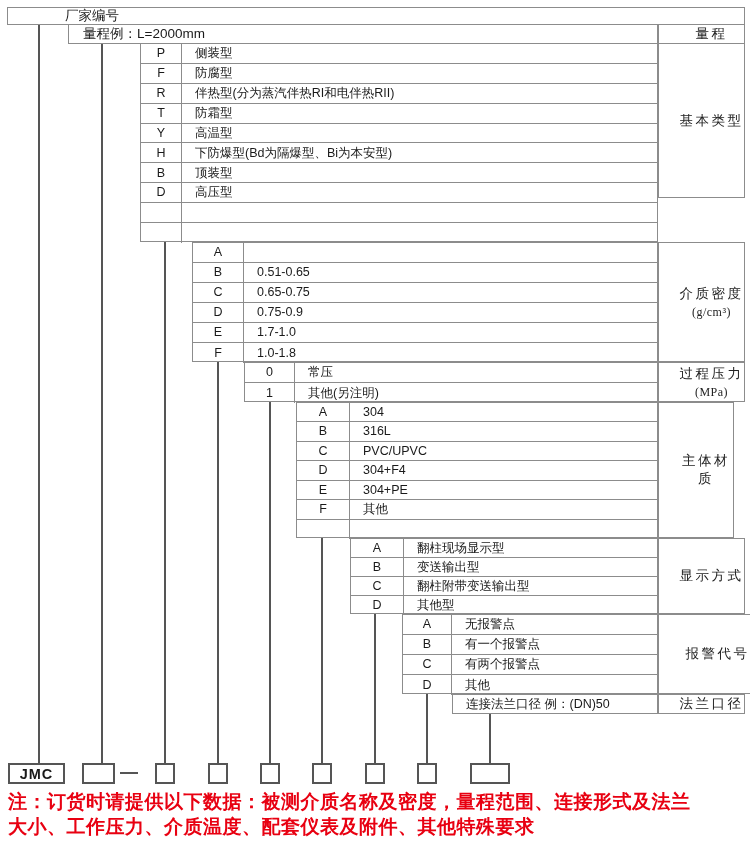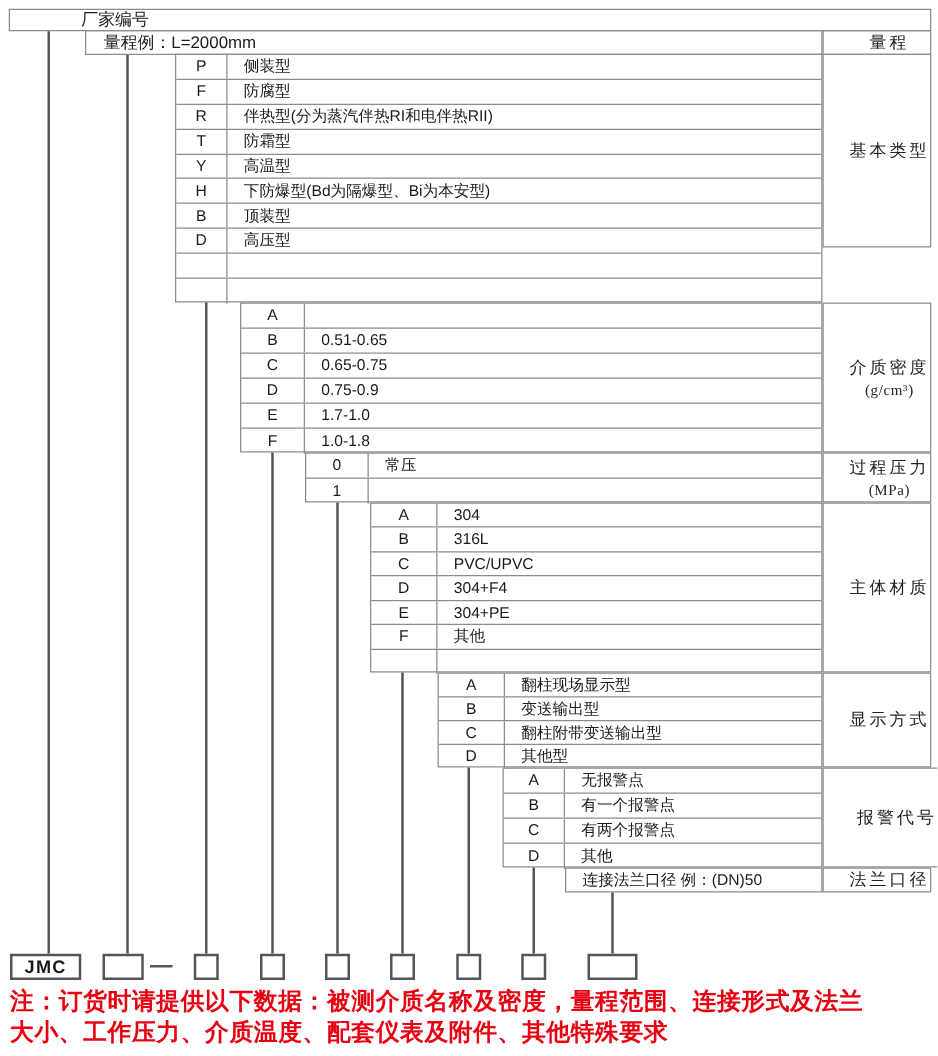--- a/index.html
+++ b/index.html
@@ -132,20 +132,21 @@
         <div>介质密度</div>
         <div class="unit">(g/cm³)</div>
       </div>
       <div class="abs cellbox" style="left: 244px; top: 362px; width: 414px; height: 40px;">
         <div class="rowline" style="display: flex; height: 20px; box-sizing: border-box;">
           <div class="codecol rowtext" style="width: 49px;">0</div>
           <div class="desccol rowtext" style="flex: 1 1 0%;">常压</div>
         </div>
         <div style="display: flex; height: 20px; box-sizing: border-box;">
           <div class="codecol rowtext" style="width: 49px;">1</div>
+          <div class="desccol rowtext" style="flex: 1 1 0%;">其他(另注明)</div>
         </div>
       </div>
       <div class="abs labelcell" style="left: 658px; top: 362px; width: 87px; height: 40px;">
         <div>过程压力</div>
         <div class="unit">(MPa)</div>
       </div>
       <div class="abs cellbox" style="left: 296px; top: 402px; width: 362px; height: 136px;">
         <div class="rowline" style="display: flex; height: 19.4286px; box-sizing: border-box;">
           <div class="codecol rowtext" style="width: 52px;">A</div>
           <div class="desccol rowtext" style="flex: 1 1 0%;">304</div>
@@ -168,21 +169,21 @@
         </div>
         <div class="rowline" style="display: flex; height: 19.4286px; box-sizing: border-box;">
           <div class="codecol rowtext" style="width: 52px;">F</div>
           <div class="desccol rowtext" style="flex: 1 1 0%;">其他</div>
         </div>
         <div style="display: flex; height: 19.4286px; box-sizing: border-box;">
           <div class="codecol rowtext" style="width: 52px;"></div>
           <div class="desccol rowtext" style="flex: 1 1 0%;"></div>
         </div>
       </div>
-      <div class="abs labelcell" style="left: 658px; top: 402px; width: 87px; height: 136px; font-family: Liberation Mono, monospace;">
+      <div class="abs labelcell" style="left: 658px; top: 402px; width: 76px; height: 136px; font-family: Liberation Mono, monospace;">
         <div>主体材质</div>
       </div>
       <div class="abs cellbox" style="left: 350px; top: 538px; width: 308px; height: 76px;">
         <div class="rowline" style="display: flex; height: 19px; box-sizing: border-box;">
           <div class="codecol rowtext" style="width: 52px;">A</div>
           <div class="desccol rowtext" style="flex: 1 1 0%;">翻柱现场显示型</div>
         </div>
         <div class="rowline" style="display: flex; height: 19px; box-sizing: border-box;">
           <div class="codecol rowtext" style="width: 52px;">B</div>
           <div class="desccol rowtext" style="flex: 1 1 0%;">变送输出型</div>

